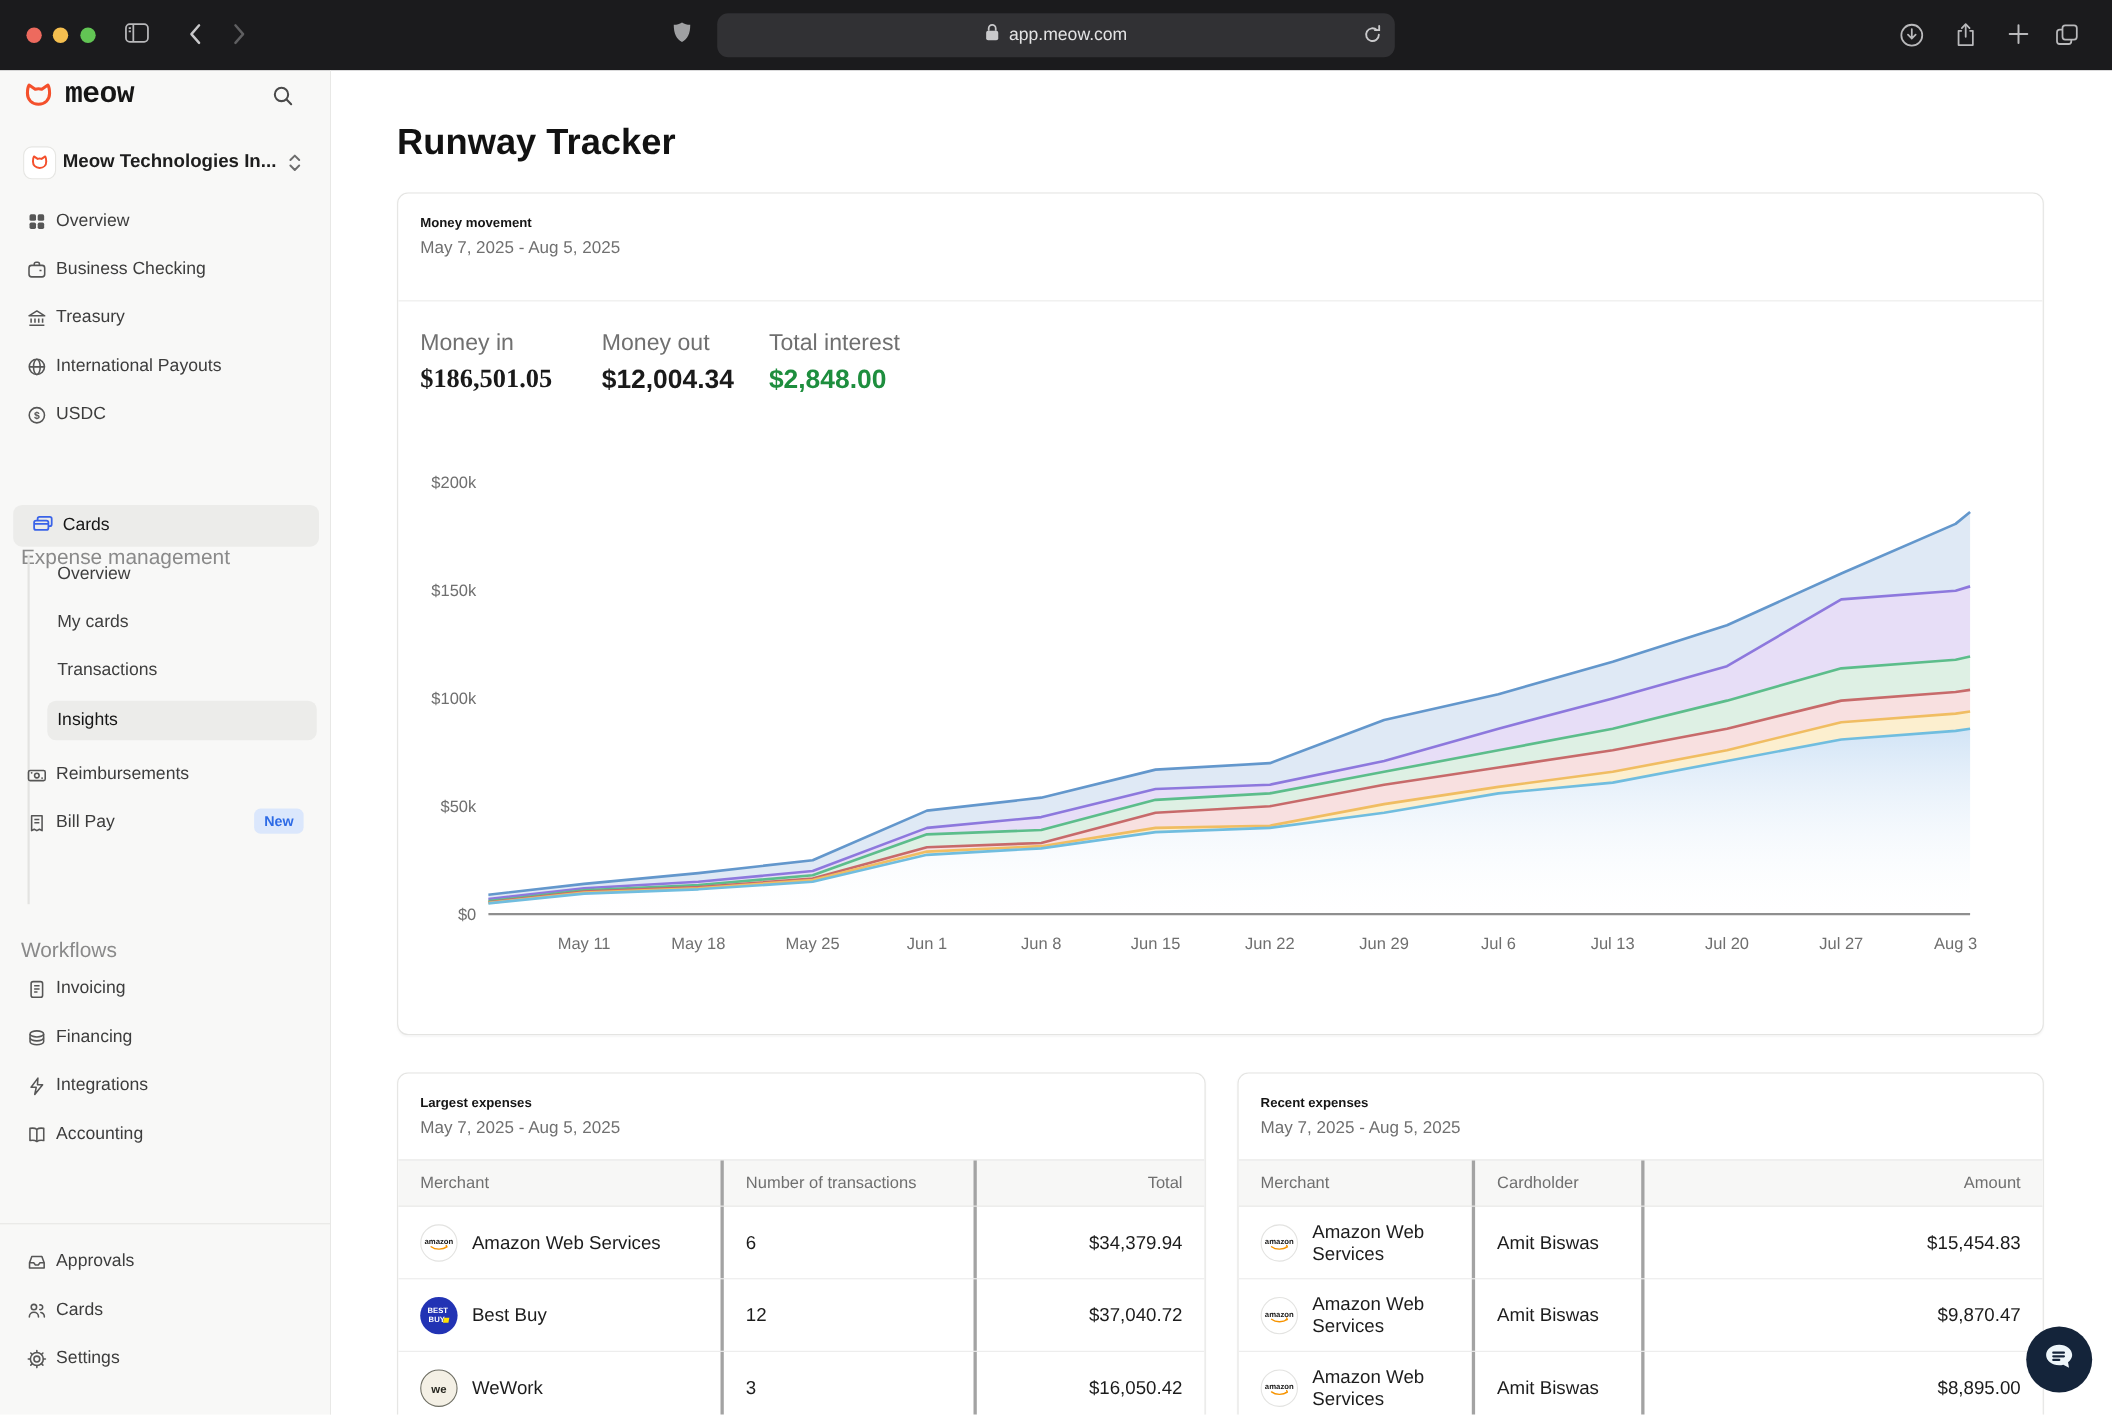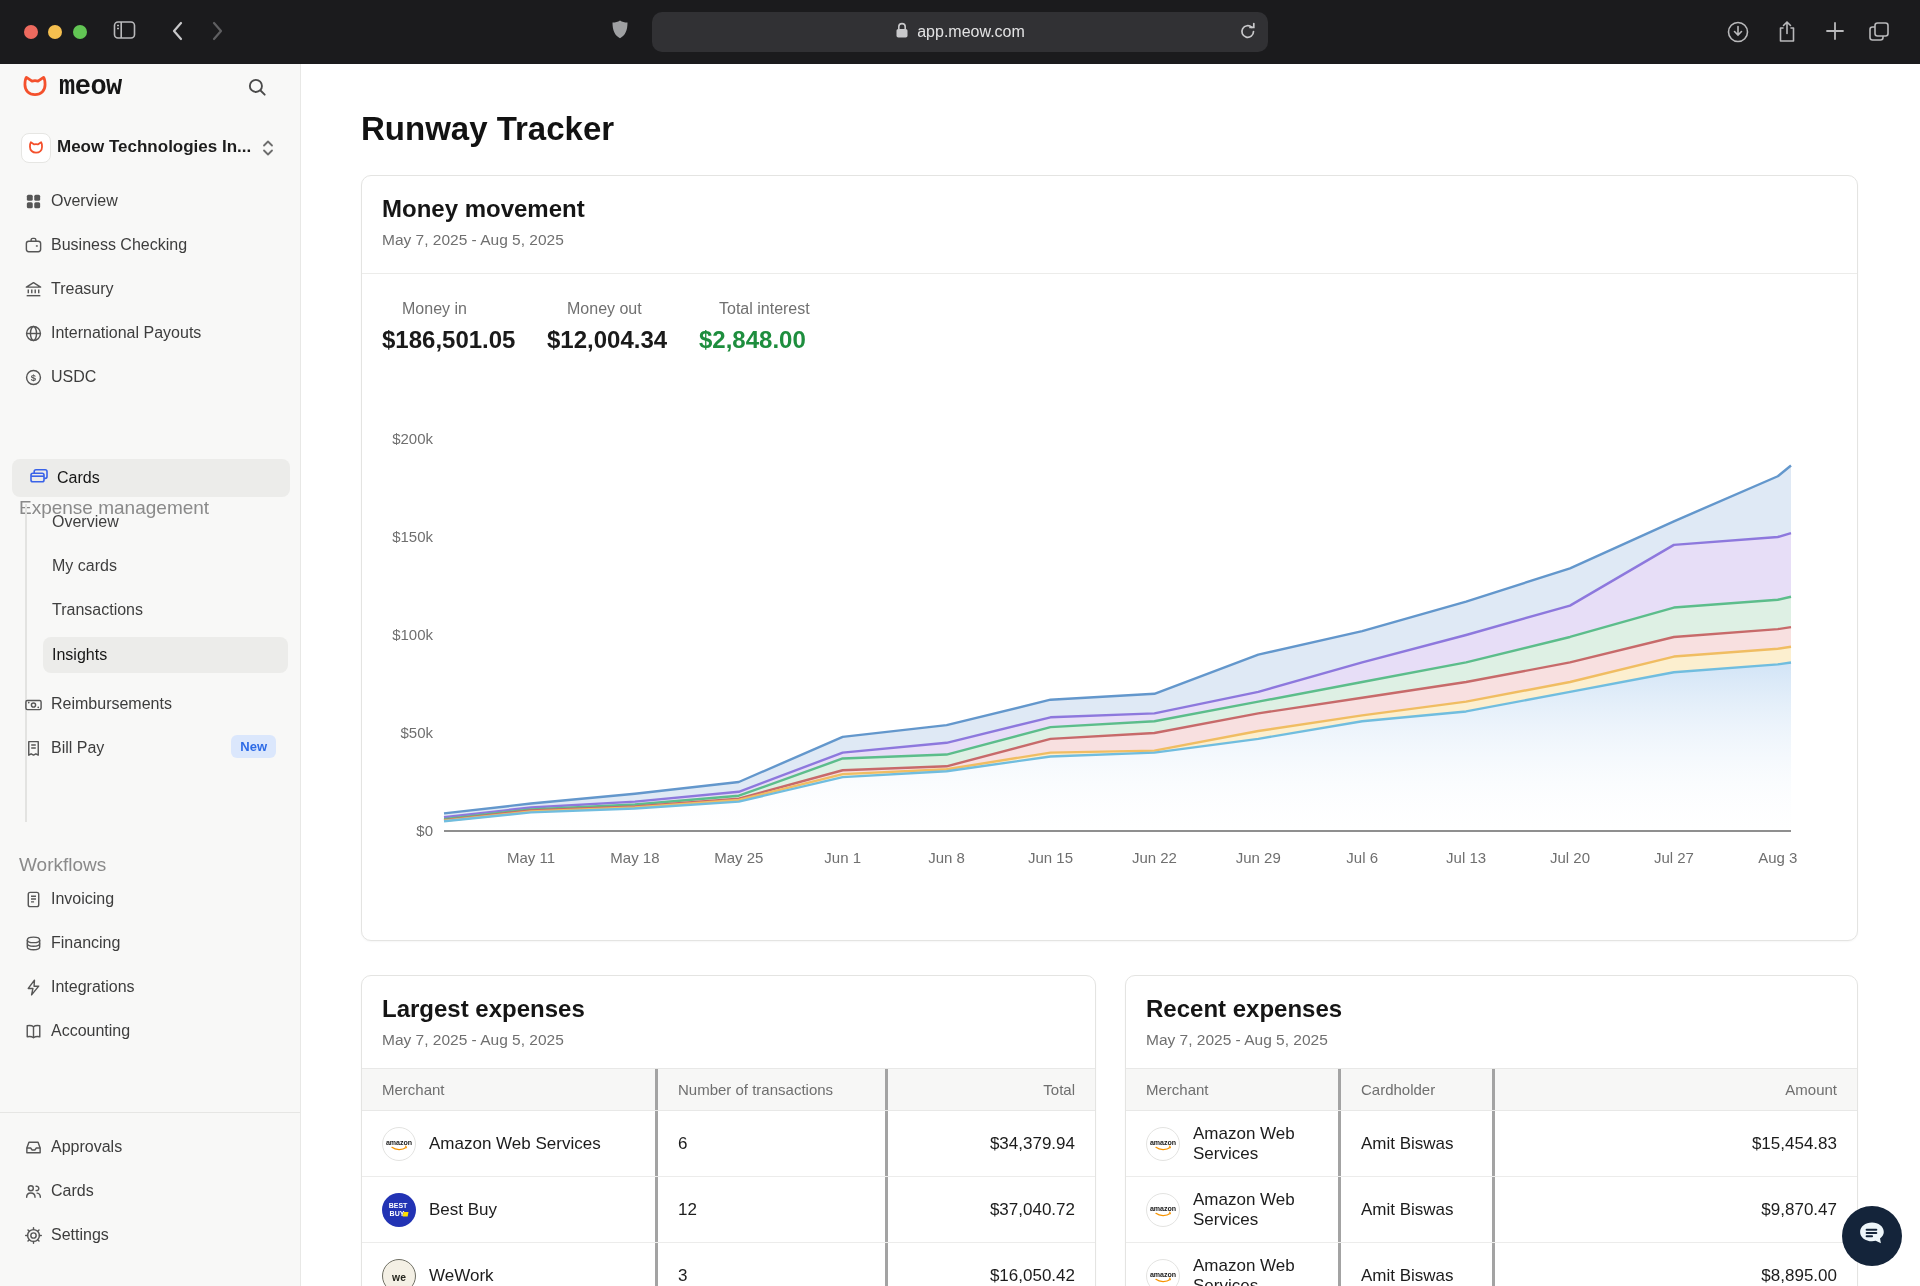--- a/index.html
+++ b/index.html
@@ -40,25 +40,25 @@
   .badge-new { position:absolute; right:24px; top:5px; background:#dbe7fc; color:#2e6be6; font-size:13px; font-weight:600;
                border-radius:6px; padding:4px 9px; }
   .side-divider { position:absolute; left:0; top:1048px; width:100%; height:1px; background:#e6e6e4; }
 
   
   .main { position:absolute; left:301px; top:64px; width:1619px; height:1222px; background:#fff; overflow:hidden; }
   .page-title { position:absolute; left:60px; top:46px; font-size:33px; font-weight:700; color:#121212; }
   .card { position:absolute; background:#fff; border:1px solid #e4e4e2; border-radius:10px; box-shadow:0 1px 2px rgba(0,0,0,0.04); overflow:hidden; }
   .card-mm { left:60px; top:111px; width:1497px; height:766px; }
   .card-head { padding:19px 20px 0 20px; }
-  .card-title { font-size:24px; font-weight:700; color:#151515; }
+  .card-title { font-size:12px; font-weight:700; color:#151515; }
   .card-sub { margin-top:8px; font-size:15.5px; color:#707070; }
   .mm-divider { position:absolute; left:0; top:97px; width:100%; height:1px; background:#ececea; }
   .stat { position:absolute; top:124px; }
-  .stat-label { font-size:16px; color:#707070;margin-left:20px; }
+  .stat-label { font-size:21px; color:#707070; }
   .stat-value { margin-top:8px; font-size:24px; font-weight:700; color:#1a1a1a; }
   #mm-chart { position:absolute; left:0; top:245px; }
   #mm-chart text.ax { font-size:15px; fill:#6f6f6f; font-family:"Liberation Sans", sans-serif; }
 
   .card-tbl { top:911px; width:735px; height:400px; }
   .card-le { left:60px; }
   .card-re { left:824px; width:733px; }
   .thead { display:grid; height:43px; background:#f7f7f6; border-top:1px solid #e8e8e7; border-bottom:1px solid #e8e8e7;
            align-items:stretch; color:#6f6f6f; font-size:15px; }
   .trow { display:grid; height:66px; border-bottom:1px solid #ececeb; align-items:stretch; font-size:17px; color:#1c1c1c; cursor:pointer; }
@@ -368,21 +368,21 @@
 
   <div class="card card-mm">
     <div class="card-head">
       <div class="card-title">Money movement</div>
       <div class="card-sub">May 7, 2025 - Aug 5, 2025</div>
     </div>
     <div class="mm-divider"></div>
 
     <div class="stat" style="left:20px">
       <div class="stat-label">Money in</div>
-      <div class="stat-value" style="color: rgb(26, 26, 26);">$186,501.05</div>
+      <div class="stat-value" style="color: rgb(26, 26, 26); font-family: Liberation Serif, serif;">$186,501.05</div>
     </div>
     <div class="stat" style="left:185px">
       <div class="stat-label">Money out</div>
       <div class="stat-value" style="color: rgb(26, 26, 26);">$12,004.34</div>
     </div>
     <div class="stat" style="left:337px">
       <div class="stat-label">Total interest</div>
       <div class="stat-value" style="color: rgb(30, 142, 62);">$2,848.00</div>
     </div>
 

